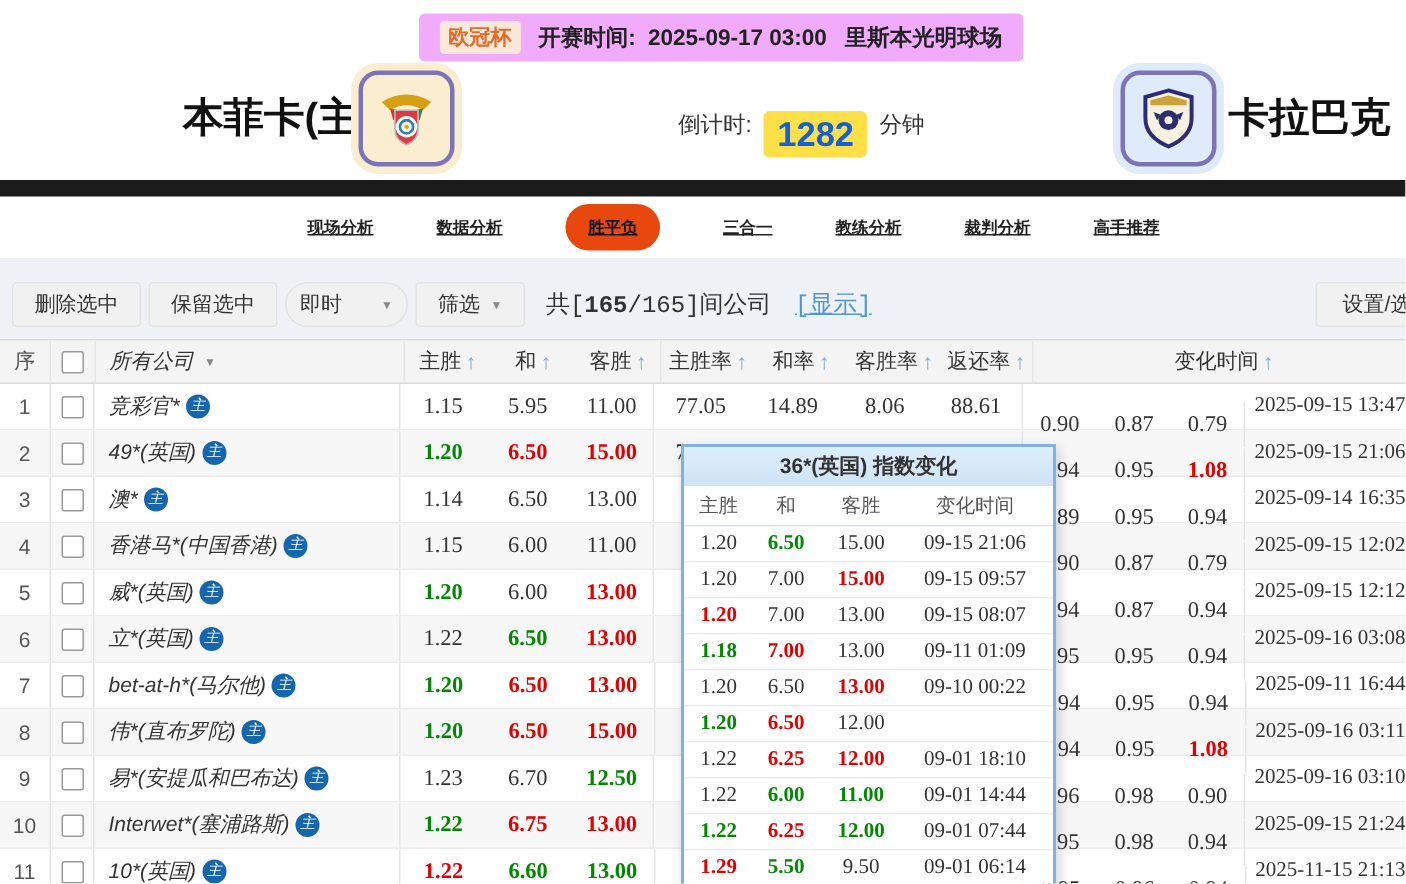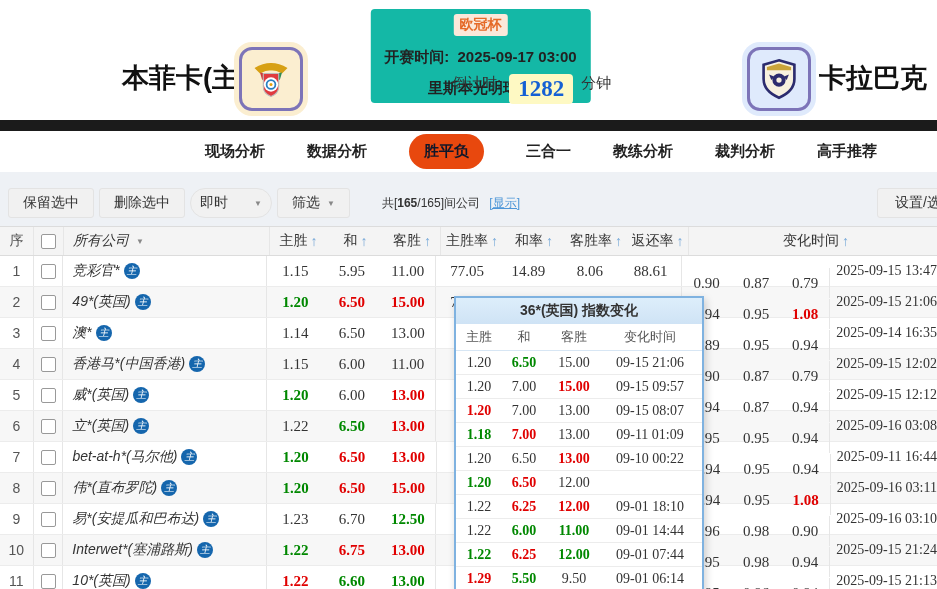--- a/index.html
+++ b/index.html
@@ -1,54 +1,54 @@
 <!DOCTYPE html>
 <html><head>
 <meta charset="utf-8">
 <style>
   html,body{margin:0;padding:0;}
   body{width:937px;height:589px;overflow:hidden;background:#fff;
        font-family:"Liberation Sans",sans-serif;position:relative;}
 
   
   .match-pill{position:absolute;top:9px;left:calc(50% + 12px);transform:translateX(-50%);
-    background:#14b8a6;border-radius:4px;padding:5px 14px;display:flex;align-items:center;gap:12px;
-    white-space:nowrap;flex-direction:column;}
+    background:#f0abfc;border-radius:4px;padding:5px 14px;display:flex;align-items:center;gap:12px;
+    white-space:nowrap;}
   .league-badge{background:#fbe8da;color:#e56a28;font-size:14px;padding:2px 6px;border-radius:3px;font-weight:700;}
   .kick{font-size:15px;font-weight:700;color:#222;}
   .kick b{margin-left:4px;}
   .venue{font-size:15px;font-weight:700;color:#222;}
 
   
   .team-name{position:absolute;top:60px;font-size:27px;font-weight:700;color:#111;text-align:center;}
   .home-name{left:85px;width:200px;}
   .away-name{left:808px;width:130px;}
   .logo-box{position:absolute;top:47px;width:58px;height:58px;border:3px solid #7d74b8;border-radius:13px;
     display:flex;align-items:center;justify-content:center;}
   .home-logo{left:239px;background:#fbeed0;box-shadow:0 0 0 5px #fbeed0;}
   .away-logo{left:747px;background:#dfeafc;box-shadow:0 0 0 5px #dfeafc;}
 
   .countdown{position:absolute;left:452px;top:74px;display:flex;align-items:flex-start;gap:8px;font-size:15px;color:#333;}
-  .cd-val{background:#fef9c3;border-radius:4px;padding:2px 9px;font-size:23px;font-weight:700;color:#1560d4;
-    font-family:Liberation Serif, serif;}
+  .cd-val{background:#fde047;border-radius:4px;padding:2px 9px;font-size:23px;font-weight:700;color:#1560d4;
+    font-family:Liberation Sans, sans-serif;}
 
   
   .dark-bar{position:absolute;left:0;top:120px;width:937px;height:11px;background:#1b1b1b;}
   .nav{position:absolute;left:205px;top:131px;height:41px;display:flex;align-items:center;gap:42px;}
-  .tab{font-size:15px;font-weight:700;color:#222;cursor:pointer;white-space:nowrap;}
+  .tab{font-size:11px;font-weight:700;color:#222;cursor:pointer;white-space:nowrap;text-decoration:underline;}
   .tab.active{background:#e8480e;color:#0f172a;border-radius:18px;padding:8px 15px;}
 
   
   .toolbar-zone{position:absolute;left:0;top:172px;width:937px;height:54px;background:#eef1f5;}
   .toolbar{position:absolute;left:8px;top:188px;display:flex;align-items:center;gap:5px;}
   .tbtn{background:#f1f1f1;border:1px solid #e3e3e3;border-radius:3px;color:#333;font-size:14px;
     height:30px;display:flex;align-items:center;justify-content:center;padding:0 14px;box-sizing:border-box;cursor:pointer;white-space:nowrap;}
   .tbtn.dd{justify-content:space-between;width:82px;padding:0 9px;border-radius:15px;}
   .caret{font-size:8px;color:#888;margin-left:7px;}
-  .count-text{font-size:12px;color:#333;margin-left:27px;white-space:nowrap;}
+  .count-text{font-size:16px;color:#333;margin-left:9px;white-space:nowrap;font-family:Liberation Mono, monospace;}
   .count-text b{font-weight:700;}
   .show-link{color:#4d96d8;text-decoration:underline;margin-left:6px;cursor:pointer;}
   .settings-btn{position:absolute;left:877px;top:188px;width:82px;}
 
   
   .table{position:absolute;left:0;top:226px;width:937px;}
   .trow,.thead{display:flex;align-items:center;height:31px;box-sizing:border-box;border-bottom:1px solid #ececec;}
   .thead{height:30px;background:#f4f4f4;border-top:1px solid #dcdcdc;border-bottom:1px solid #dcdcdc;color:#666;}
   .trow.even{background:#f7f7f7;}
   .tcell{box-sizing:border-box;display:flex;align-items:center;justify-content:center;height:100%;font-size:14px;color:#333;}
@@ -132,22 +132,22 @@
     <div class="tab">数据分析</div>
     <div class="tab active">胜平负</div>
     <div class="tab">三合一</div>
     <div class="tab">教练分析</div>
     <div class="tab">裁判分析</div>
     <div class="tab">高手推荐</div>
   </div>
 
 <div class="toolbar-zone"></div>
 <div class="toolbar">
+  <div class="tbtn">删除选中</div>
   <div class="tbtn">保留选中</div>
-  <div class="tbtn">删除选中</div>
   <div class="tbtn dd">
     <span>即时</span>
     <span class="caret">▼</span>
   </div>
   <div class="tbtn">
     <span>筛选</span>
     <span class="caret">▼</span>
   </div>
   <span class="count-text">
     <span>共[</span><b>165</b><span>/165]间公司</span>
@@ -663,21 +663,21 @@
         <div class="tcell c-kelly">
           <span class="num ">0.95</span>
         </div>
         <div class="tcell c-kelly">
           <span class="num ">0.96</span>
         </div>
         <div class="tcell c-kelly sep">
           <span class="num ">0.94</span>
         </div>
         <div class="tcell c-time">
-          <span class="time-num">2025-09-15 21:13</span>
+          <span class="time-num">2025-11-15 21:13</span>
         </div>
       </div>
     </div>
 </div>
 
 <div class="popup">
   <div class="popup-title">36*(英国) 指数变化</div>
   <div class="popup-head">
     <div class="pcell p-c1">主胜</div>
     <div class="pcell p-c2">和</div>

